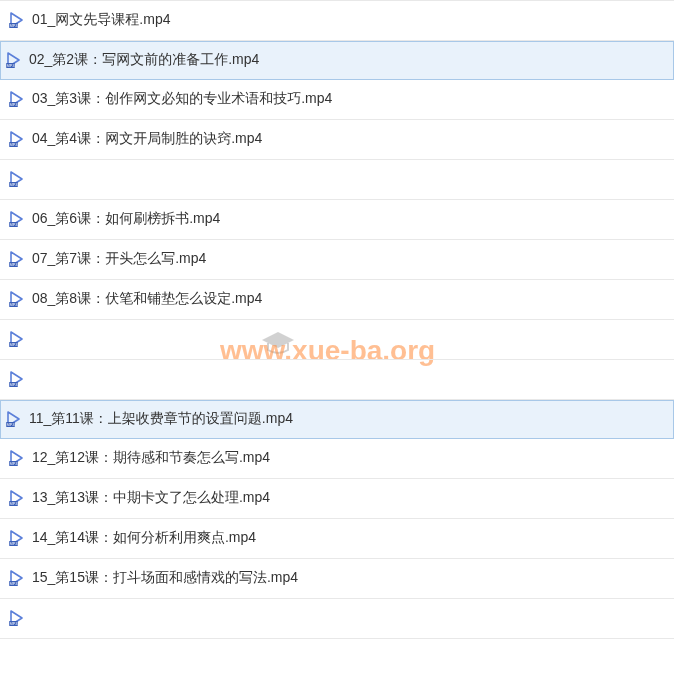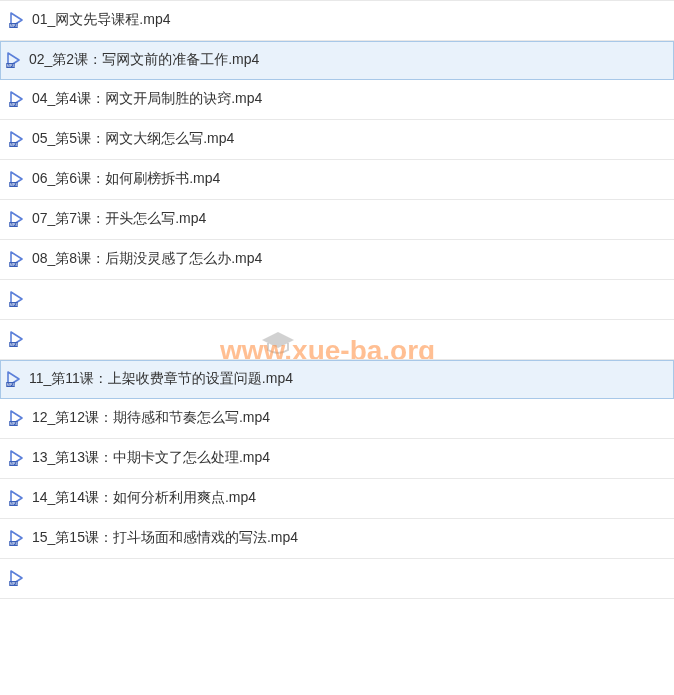--- a/index.html
+++ b/index.html
@@ -97,29 +97,36 @@
   <text x="5.5" y="16" font-size="4" fill="#fff" text-anchor="middle" font-family="Arial">MP4</text>
 </svg></span>
       <span class="file-label">02_第2课：写网文前的准备工作.mp4</span>
     </li>
     <li class="file-item">
       <span class="file-icon"><svg viewBox="0 0 18 18" xmlns="http://www.w3.org/2000/svg">
   <path d="M3 2 L14 9 L3 16 Z" fill="none" stroke="#5b7fd9" stroke-width="1.6" stroke-linejoin="round"></path>
   <rect x="1" y="12" width="9" height="5" rx="1" fill="#3a5fb8"></rect>
   <text x="5.5" y="16" font-size="4" fill="#fff" text-anchor="middle" font-family="Arial">MP4</text>
 </svg></span>
+      <span class="file-label">03_第3课：创作网文必知的专业术语和技巧.mp4</span>
+    </li>
+    <li class="file-item">
+      <span class="file-icon"><svg viewBox="0 0 18 18" xmlns="http://www.w3.org/2000/svg">
+  <path d="M3 2 L14 9 L3 16 Z" fill="none" stroke="#5b7fd9" stroke-width="1.6" stroke-linejoin="round"></path>
+  <rect x="1" y="12" width="9" height="5" rx="1" fill="#3a5fb8"></rect>
+  <text x="5.5" y="16" font-size="4" fill="#fff" text-anchor="middle" font-family="Arial">MP4</text>
+</svg></span>
       <span class="file-label">04_第4课：网文开局制胜的诀窍.mp4</span>
     </li>
     <li class="file-item">
       <span class="file-icon"><svg viewBox="0 0 18 18" xmlns="http://www.w3.org/2000/svg">
   <path d="M3 2 L14 9 L3 16 Z" fill="none" stroke="#5b7fd9" stroke-width="1.6" stroke-linejoin="round"></path>
   <rect x="1" y="12" width="9" height="5" rx="1" fill="#3a5fb8"></rect>
   <text x="5.5" y="16" font-size="4" fill="#fff" text-anchor="middle" font-family="Arial">MP4</text>
 </svg></span>
-      <span class="file-label">05_第5课：网文大纲怎么写.mp4</span>
     </li>
     <li class="file-item">
       <span class="file-icon"><svg viewBox="0 0 18 18" xmlns="http://www.w3.org/2000/svg">
   <path d="M3 2 L14 9 L3 16 Z" fill="none" stroke="#5b7fd9" stroke-width="1.6" stroke-linejoin="round"></path>
   <rect x="1" y="12" width="9" height="5" rx="1" fill="#3a5fb8"></rect>
   <text x="5.5" y="16" font-size="4" fill="#fff" text-anchor="middle" font-family="Arial">MP4</text>
 </svg></span>
       <span class="file-label">06_第6课：如何刷榜拆书.mp4</span>
     </li>
     <li class="file-item">
@@ -129,21 +136,21 @@
   <text x="5.5" y="16" font-size="4" fill="#fff" text-anchor="middle" font-family="Arial">MP4</text>
 </svg></span>
       <span class="file-label">07_第7课：开头怎么写.mp4</span>
     </li>
     <li class="file-item">
       <span class="file-icon"><svg viewBox="0 0 18 18" xmlns="http://www.w3.org/2000/svg">
   <path d="M3 2 L14 9 L3 16 Z" fill="none" stroke="#5b7fd9" stroke-width="1.6" stroke-linejoin="round"></path>
   <rect x="1" y="12" width="9" height="5" rx="1" fill="#3a5fb8"></rect>
   <text x="5.5" y="16" font-size="4" fill="#fff" text-anchor="middle" font-family="Arial">MP4</text>
 </svg></span>
-      <span class="file-label">08_第8课：后期没灵感了怎么办.mp4</span>
+      <span class="file-label">08_第8课：伏笔和铺垫怎么设定.mp4</span>
     </li>
     <li class="file-item">
       <span class="file-icon"><svg viewBox="0 0 18 18" xmlns="http://www.w3.org/2000/svg">
   <path d="M3 2 L14 9 L3 16 Z" fill="none" stroke="#5b7fd9" stroke-width="1.6" stroke-linejoin="round"></path>
   <rect x="1" y="12" width="9" height="5" rx="1" fill="#3a5fb8"></rect>
   <text x="5.5" y="16" font-size="4" fill="#fff" text-anchor="middle" font-family="Arial">MP4</text>
 </svg></span>
     </li>
     <li class="file-item">
       <span class="file-icon"><svg viewBox="0 0 18 18" xmlns="http://www.w3.org/2000/svg">

